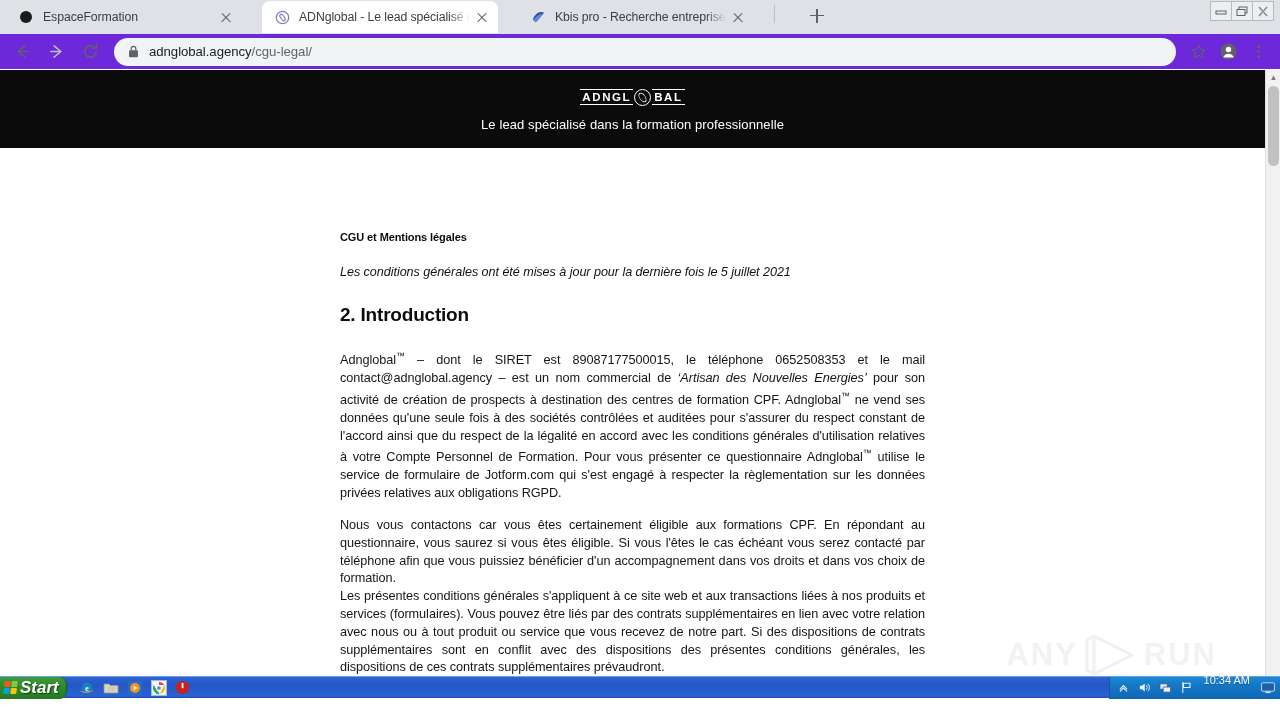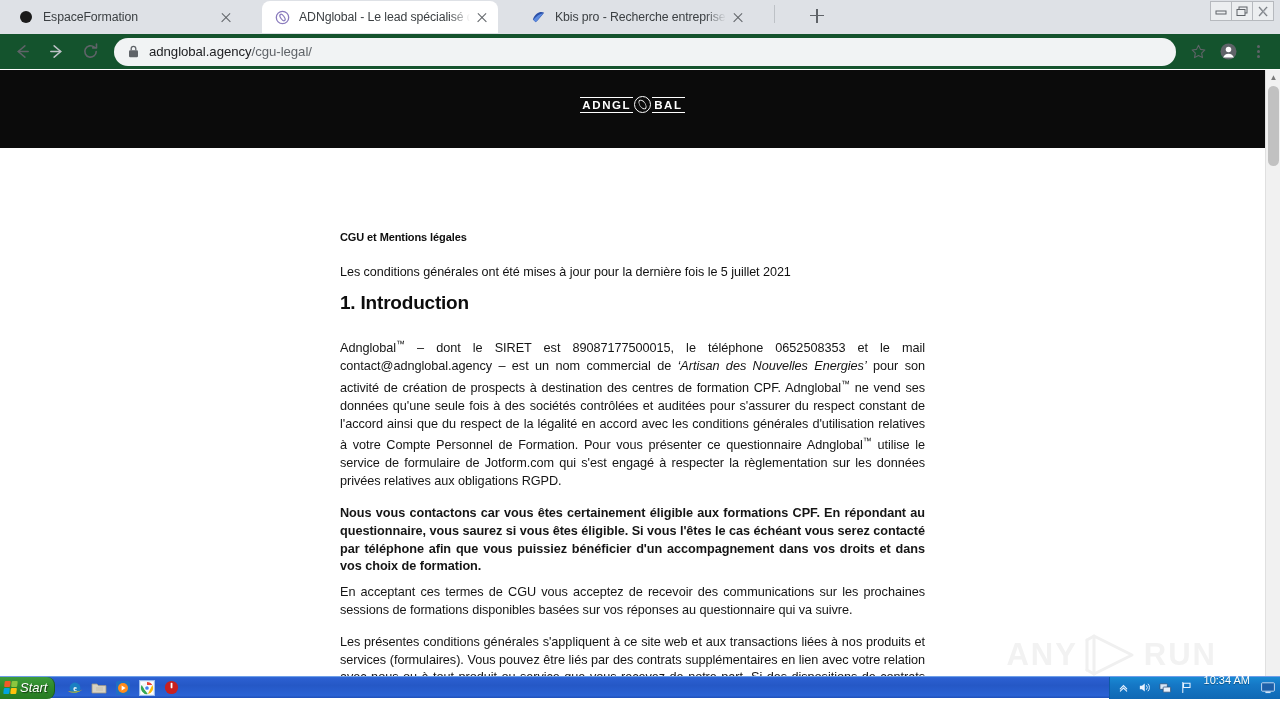--- a/index.html
+++ b/index.html
@@ -78,21 +78,21 @@
     border: 1px solid #b6b9be;
     background: #eceef0;
     margin-left: -1px;
     display: flex; align-items: center; justify-content: center;
     color: #5f6368;
     font-size: 11px;
   }
 
   
   .toolbar {
-    height: 36px; background: #14532d;
+    height: 36px; background: #6d28d9;
     display: flex; align-items: center;
     padding: 0 8px;
     border-bottom: 1px solid #ffffff;
   }
   .navbtn {
     width: 28px; height: 28px; margin-right: 6px;
     display: flex; align-items: center; justify-content: center;
     border-radius: 50%;
     color: #5f6368;
   }
@@ -149,34 +149,34 @@
 
   .content {
     width: 585px; margin: 0 auto; padding-top: 83px;
     color: #111; position: relative;
   }
   .content h1.doc-title {
     font-size: 11px; font-weight: 700; letter-spacing: -0.1px;
     margin-bottom: 22px; color: #0d0d0d;
   }
   .content .updated {
-    font-size: 12.6px; color: #111;
-    margin-bottom: 13px; letter-spacing: -0.05px;
+    font-style: italic; font-size: 12.6px; color: #111;
+    margin-bottom: 25px; letter-spacing: -0.05px;
   }
   .content h2.section {
     font-size: 19px; font-weight: 700; letter-spacing: -0.2px;
     margin-bottom: 22px; color: #0d0d0d;
   }
   .content p {
     font-size: 12.7px; line-height: 17.8px;
     text-align: justify; text-justify: inter-word;
     margin-bottom: 14px; color: #151515;
     letter-spacing: -0.05px;
   }
-  .content p.tight { margin-bottom: 8px; font-weight: bold; }
+  .content p.tight { margin-bottom: 0; }
   .content p em { }
   .tm { font-size: 9px; vertical-align: super; letter-spacing: 0; }
 
   
   .watermark {
     position: absolute; right: 48px; bottom: 20px;
     display: flex; align-items: center;
     color: #f2f2f2; font-size: 31px; font-weight: 700;
     letter-spacing: 2px; user-select: none;
     pointer-events: none;
@@ -223,21 +223,21 @@
     width: 13px; height: 13px;
     display: grid; grid-template-columns: 1fr 1fr; grid-template-rows: 1fr 1fr;
     gap: 1px; transform: skewX(-7deg);
   }
   .startbtn .flag i { display: block; border-radius: 1px; }
   .startbtn .flag i:nth-child(1) { background: #f05a28; }
   .startbtn .flag i:nth-child(2) { background: #8ac63f; }
   .startbtn .flag i:nth-child(3) { background: #00a3e0; }
   .startbtn .flag i:nth-child(4) { background: #ffc20e; }
   .startbtn .slabel {
-    color: #fff; font-size: 13px; font-weight: 400; font-style: italic;
+    color: #fff; font-size: 17px; font-weight: 700; font-style: italic;
     text-shadow: 1px 1px 1px rgba(0,0,0,.55);
   }
   .quicklaunch { display: flex; align-items: center; gap: 8px; margin-left: 12px; }
   .ql { width: 16px; height: 16px; display: flex; align-items: center; justify-content: center; }
   .ql.framed { border: 1px solid #9bbdee; background: #ffffff; box-shadow: inset 0 0 0 1px #e9f0fb; }
 
   .tray {
     margin-left: auto; height: 22px;
     background: linear-gradient(to bottom,#1a8ad4 0%,#1578c6 35%,#0f68b4 100%);
     border-left: 1px solid #0c5ba4;
@@ -367,31 +367,31 @@
 
   <div class="viewport">
     <div class="page">
 
       <div class="site-header">
         <div class="logo">
           <span class="lbar">ADNGL</span>
           <span class="ring"></span>
           <span class="lbar">BAL</span>
         </div>
+        <div class="tagline">Le lead spécialisé dans la formation professionnelle</div>
       </div>
 
       <div class="content">
         <h1 class="doc-title">CGU et Mentions légales</h1>
         <div class="updated">Les conditions générales ont été mises à jour pour la dernière fois le 5 juillet 2021</div>
-        <h2 class="section">1. Introduction</h2>
+        <h2 class="section">2. Introduction</h2>
 
         <p><span>Adnglobal</span><span class="tm">™</span><span> – dont le SIRET est 89087177500015, le téléphone 0652508353 et le mail contact@adnglobal.agency – est un nom commercial de </span><em>‘Artisan des Nouvelles Energies’</em><span> pour son activité de création de prospects à destination des centres de formation CPF. Adnglobal</span><span class="tm">™</span><span> ne vend ses données qu'une seule fois à des sociétés contrôlées et auditées pour s'assurer du respect constant de l'accord ainsi que du respect de la légalité en accord avec les conditions générales d'utilisation relatives à votre Compte Personnel de Formation. Pour vous présenter ce questionnaire Adnglobal</span><span class="tm">™</span><span> utilise le service de formulaire de Jotform.com qui s'est engagé à respecter la règlementation sur les données privées relatives aux obligations RGPD.</span></p>
 
         <p class="tight">Nous vous contactons car vous êtes certainement éligible aux formations CPF. En répondant au questionnaire, vous saurez si vous êtes éligible. Si vous l'êtes le cas échéant vous serez contacté par téléphone afin que vous puissiez bénéficier d'un accompagnement dans vos droits et dans vos choix de formation.</p>
-        <p>En acceptant ces termes de CGU vous acceptez de recevoir des communications sur les prochaines sessions de formations disponibles basées sur vos réponses au questionnaire qui va suivre.</p>
         <p>Les présentes conditions générales s'appliquent à ce site web et aux transactions liées à nos produits et services (formulaires). Vous pouvez être liés par des contrats supplémentaires en lien avec votre relation avec nous ou à tout produit ou service que vous recevez de notre part. Si des dispositions de contrats supplémentaires sont en conflit avec des dispositions des présentes conditions générales, les dispositions de ces contrats supplémentaires prévaudront.</p>
       </div>
 
       <div class="watermark">
         <span>ANY</span>
         <span class="wmtri">
           <svg width="54" height="46" viewBox="0 0 54 46">
             <path d="M10 4 L48 23 L10 42 Z" fill="none" stroke="#f0f0f0" stroke-width="3" stroke-linejoin="round"></path>
             <path d="M3 8 L3 38" stroke="#f0f0f0" stroke-width="3" stroke-linecap="round"></path>
             <path d="M10 4 L3 8 M10 42 L3 38" stroke="#f0f0f0" stroke-width="3" stroke-linecap="round"></path>

